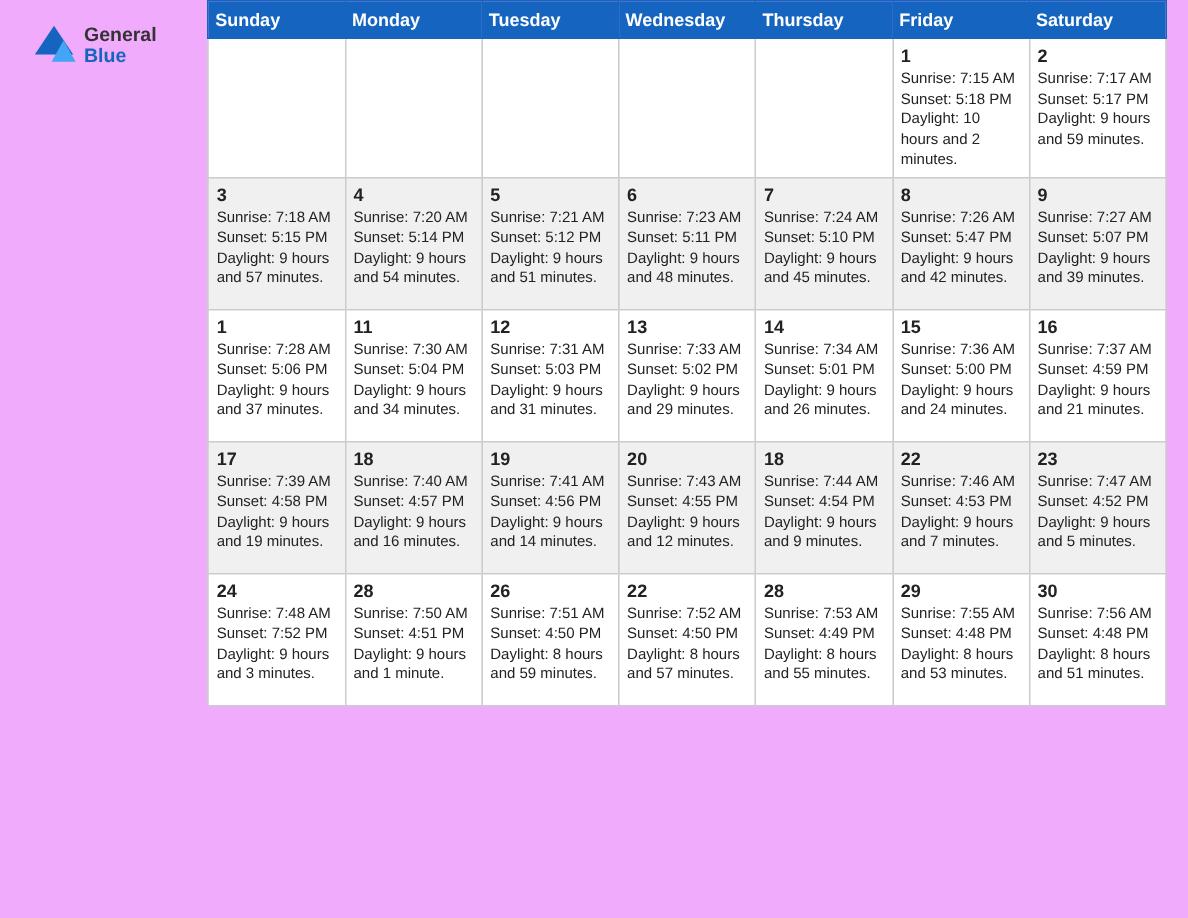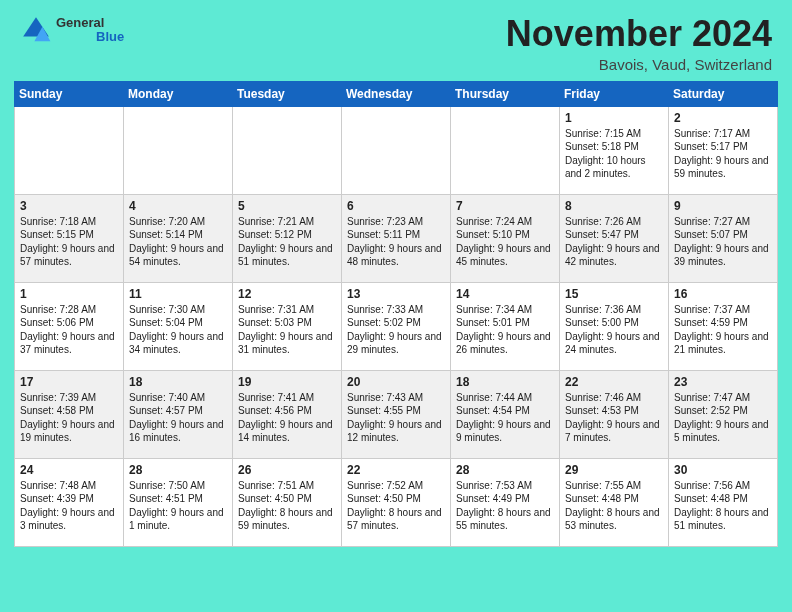--- a/index.html
+++ b/index.html
@@ -6,44 +6,44 @@
     body {
       font-family: Arial, sans-serif;
       background: #fff;
       width: 792px;
       min-height: 612px;
       padding: 0;
     }
     .page {
       width: 792px;
       min-height: 612px;
-      background: #5eead4;
+      background: #f0abfc;
       display: flex;
-      flex-direction: column;
+      flex-direction: row;
     }
     .header {
       display: flex;
       justify-content: space-between;
       align-items: flex-start;
       padding: 14px 20px 8px 20px;
     }
     .logo {
       display: flex;
       align-items: center;
       gap: 0;
     }
     .logo-text {
       display: flex;
       flex-direction: column;
       font-size: 13px;
       font-weight: bold;
       line-height: 1.1;
     }
     .logo-text .general { color: #333; }
-    .logo-text .blue { color: #1565c0; margin-left: 40px; }
+    .logo-text .blue { color: #1565c0; }
     .logo-icon {
       width: 32px;
       height: 32px;
       margin-right: 4px;
     }
     .title-block {
       text-align: right;
     }
     .month-title {
       font-size: 36px;
@@ -105,24 +105,20 @@
     <div class="logo">
       <svg class="logo-icon" viewBox="0 0 40 40">
         <polygon points="20,4 36,28 4,28" fill="#1565c0"></polygon>
         <polygon points="28,16 38,34 18,34" fill="#42a5f5"></polygon>
       </svg>
       <div class="logo-text">
         <span class="general">General</span>
         <span class="blue">Blue</span>
       </div>
     </div>
-    <div class="title-block">
-      <div class="month-title">November 2024</div>
-      <div class="location">Bavois, Vaud, Switzerland</div>
-    </div>
   </div>
 
   <div style="margin: 0 14px 10px 14px;">
     <table>
       <thead>
         <tr>
         <th class="day-header">Sunday</th>
             <th class="day-header">Monday</th>
             <th class="day-header">Tuesday</th>
             <th class="day-header">Wednesday</th>
@@ -294,30 +290,30 @@
             <td class="cal-cell shaded">
               <span class="day-num">22</span>
               <div class="cell-text">Sunrise: 7:46 AM
 Sunset: 4:53 PM
 Daylight: 9 hours
 and 7 minutes.</div>
             </td>
             <td class="cal-cell shaded">
               <span class="day-num">23</span>
               <div class="cell-text">Sunrise: 7:47 AM
-Sunset: 2:52 PM
+Sunset: 4:52 PM
 Daylight: 9 hours
 and 5 minutes.</div>
             </td>
           </tr>
           <tr>
             <td class="cal-cell">
               <span class="day-num">24</span>
               <div class="cell-text">Sunrise: 7:48 AM
-Sunset: 4:39 PM
+Sunset: 7:52 PM
 Daylight: 9 hours
 and 3 minutes.</div>
             </td>
             <td class="cal-cell">
               <span class="day-num">28</span>
               <div class="cell-text">Sunrise: 7:50 AM
 Sunset: 4:51 PM
 Daylight: 9 hours
 and 1 minute.</div>
             </td>

